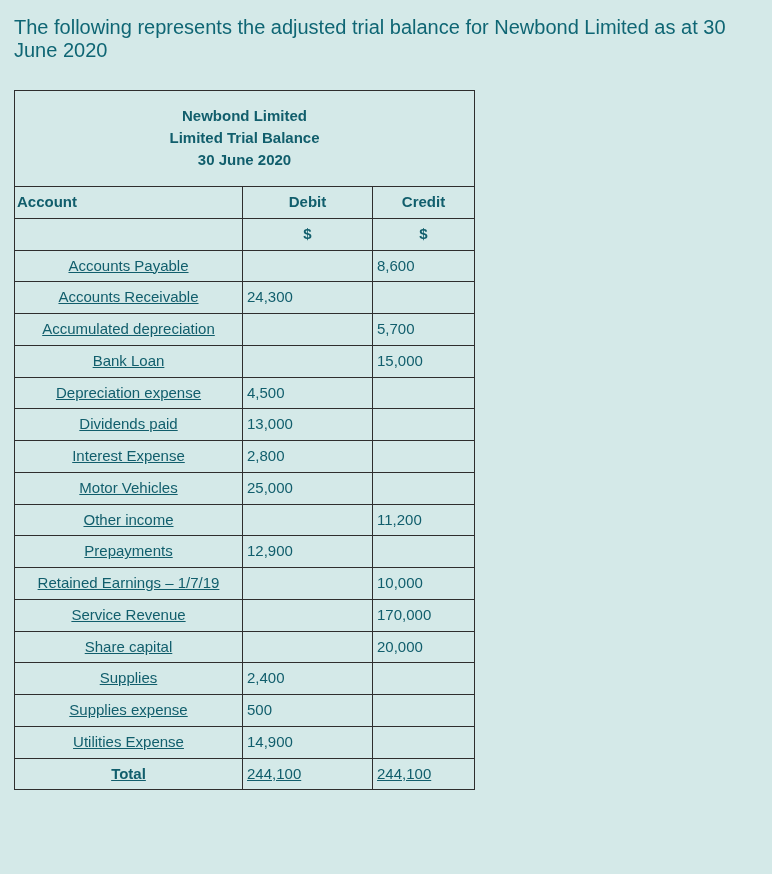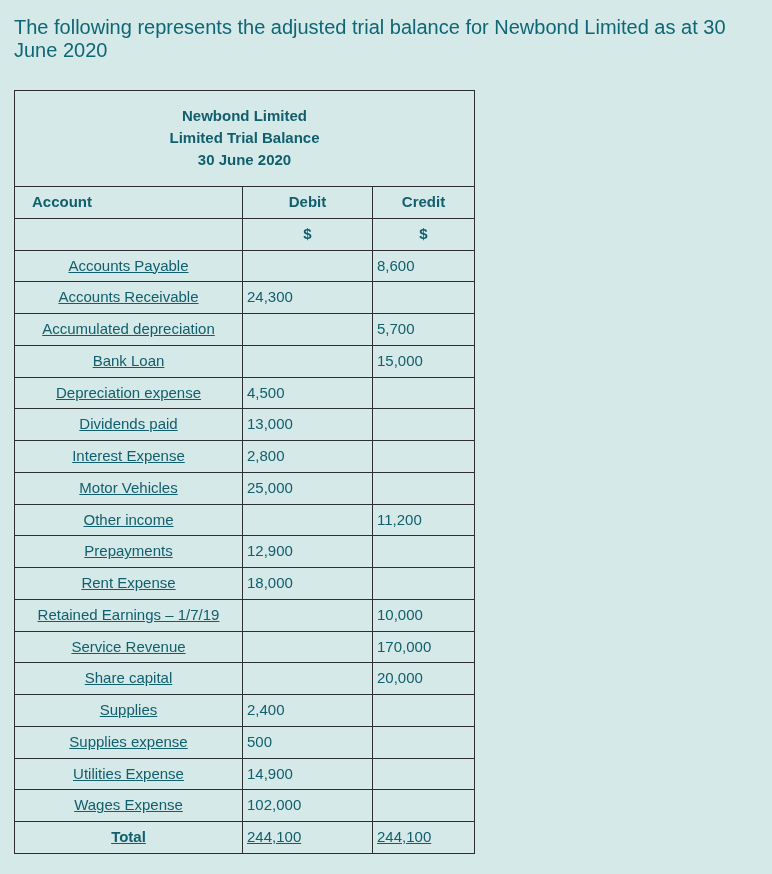--- a/index.html
+++ b/index.html
@@ -46,21 +46,21 @@
     line-height: 1.85;
     height: 86px;
   }
   .title-cell .t-line { display: block; }
   .hcell {
     text-align: center;
     font-weight: 700;
   }
   .hcell.left {
     text-align: left;
-    padding-left: 17px;
+    padding-left: 2px;
     margin-top: 40px;
   }
   .sym {
     text-align: center;
     font-weight: 700;
   }
   td.acct {
     text-align: center;
     padding-left: 2px;
     text-decoration: underline;
@@ -157,25 +157,20 @@
           <td class="acct">Other income</td>
           <td class="num"></td>
           <td class="num">11,200</td>
         </tr>
         <tr>
           <td class="acct">Prepayments</td>
           <td class="num">12,900</td>
           <td class="num"></td>
         </tr>
         <tr>
-          <td class="acct">Rent Expense</td>
-          <td class="num">18,000</td>
-          <td class="num"></td>
-        </tr>
-        <tr>
           <td class="acct">Retained Earnings – 1/7/19</td>
           <td class="num"></td>
           <td class="num">10,000</td>
         </tr>
         <tr>
           <td class="acct">Service Revenue</td>
           <td class="num"></td>
           <td class="num">170,000</td>
         </tr>
         <tr>
@@ -189,25 +184,20 @@
           <td class="num"></td>
         </tr>
         <tr>
           <td class="acct">Supplies expense</td>
           <td class="num">500</td>
           <td class="num"></td>
         </tr>
         <tr>
           <td class="acct">Utilities Expense</td>
           <td class="num">14,900</td>
-          <td class="num"></td>
-        </tr>
-        <tr>
-          <td class="acct">Wages Expense</td>
-          <td class="num">102,000</td>
           <td class="num"></td>
         </tr>
       </tbody>
 
   <tbody>
         <tr class="total">
     <td class="acct">Total</td>
     <td class="num"><span class="tval">244,100</span></td>
     <td class="num"><span class="tval">244,100</span></td>
   </tr>

